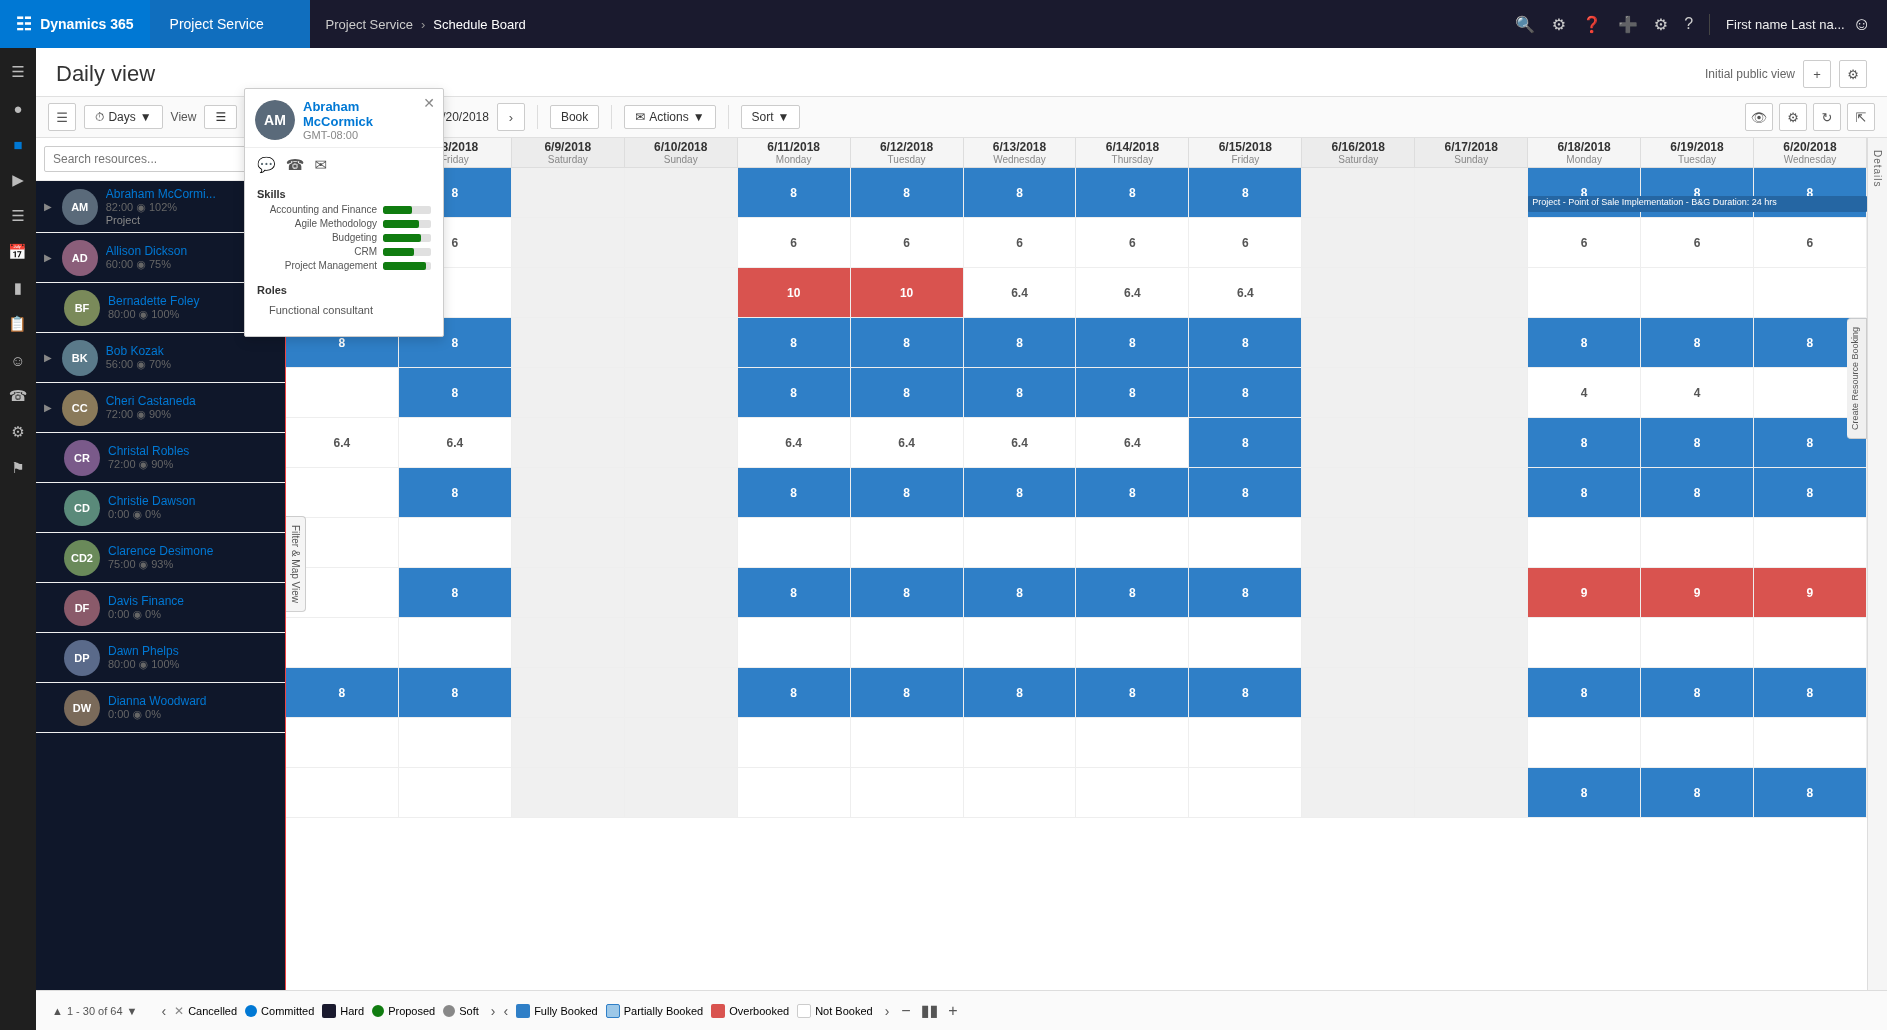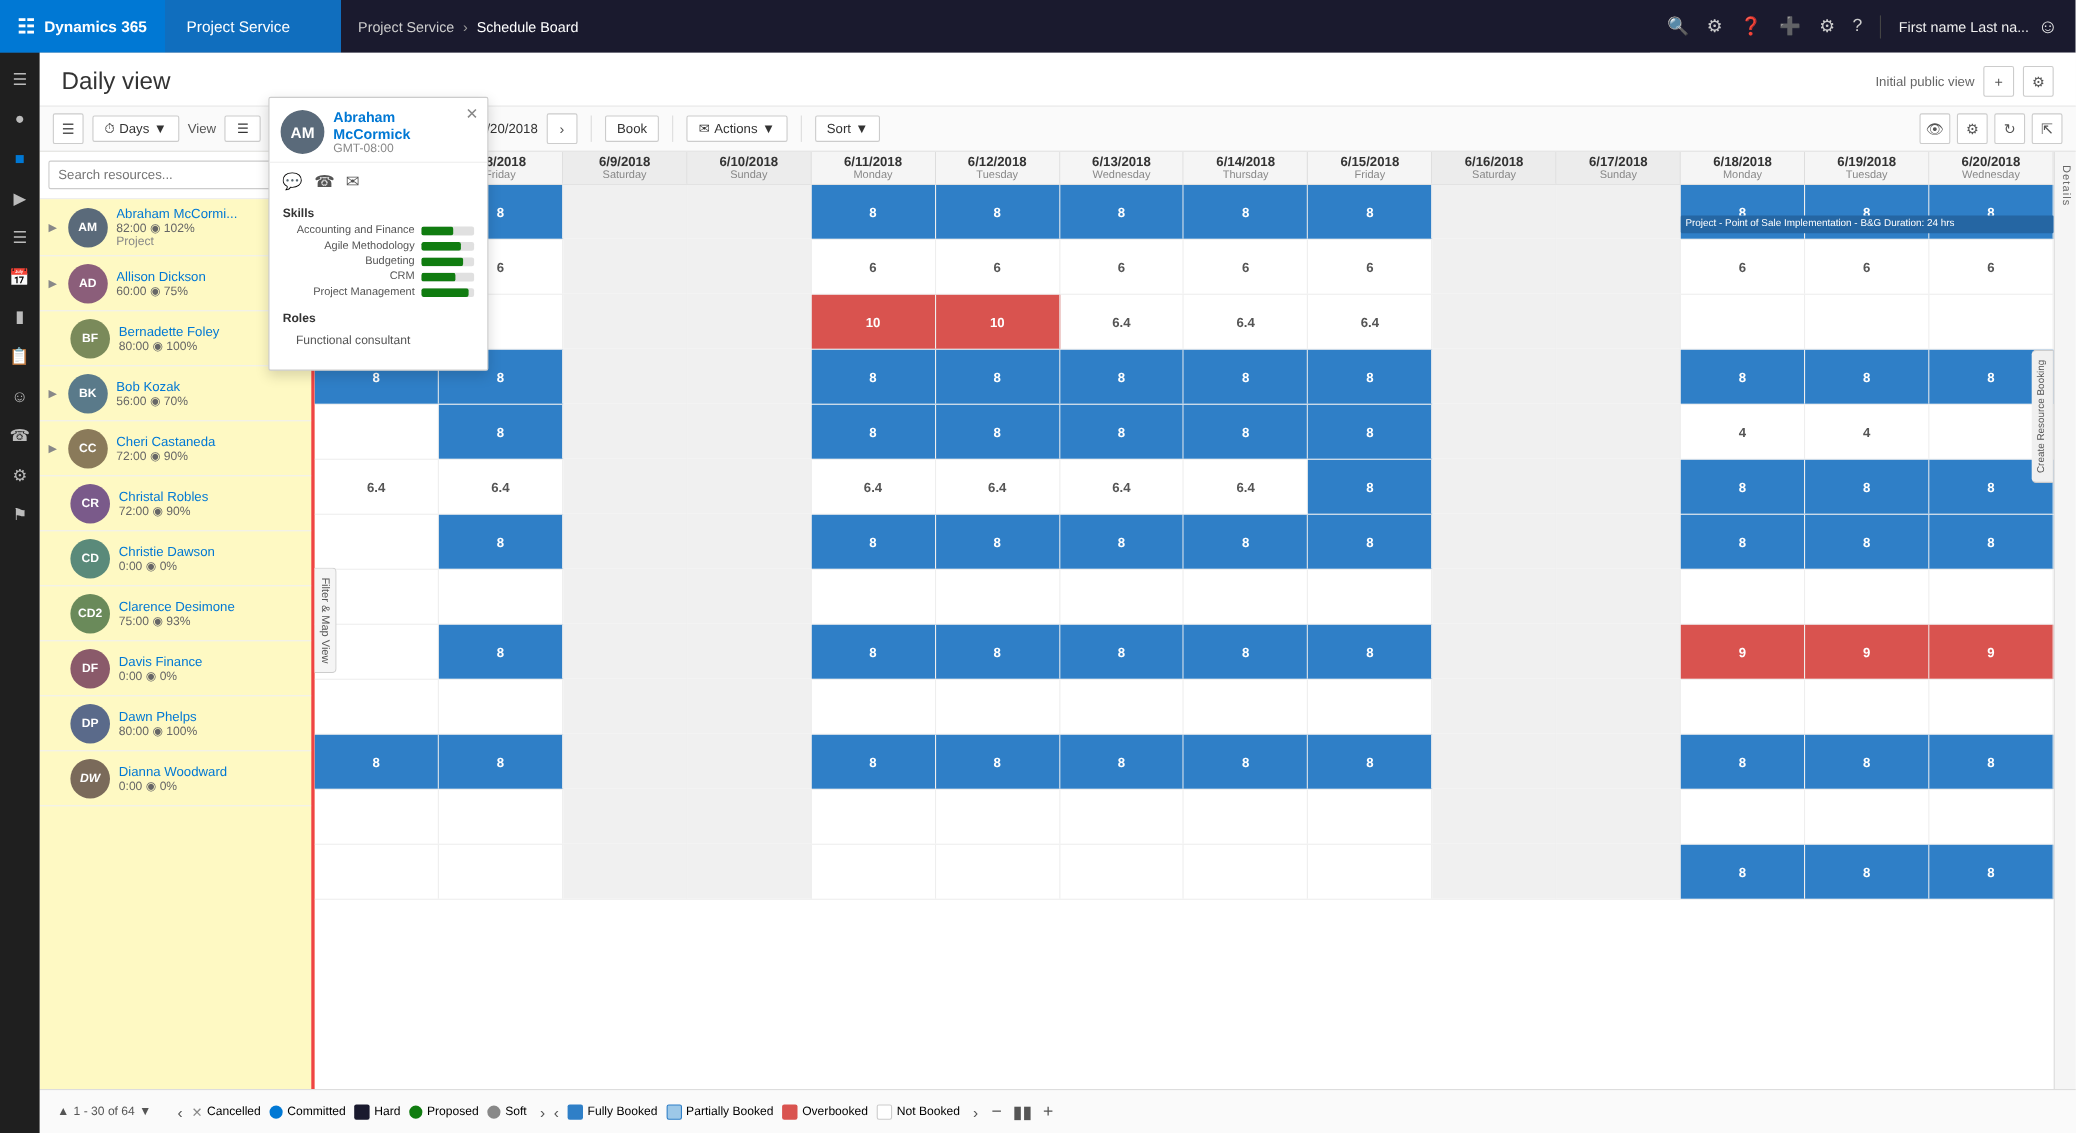--- a/index.html
+++ b/index.html
@@ -84,22 +84,22 @@
     }
     .toolbar-right { margin-left: auto; display: flex; gap: 6px; align-items: center; }
 
     
     .schedule-body {
       display: flex; flex: 1; overflow: hidden;
     }
 
     
     .resource-list {
-      width: 250px; min-width: 250px; border-right: 3px solid #ef4444;
-      overflow-y: auto; background: #fef9c3;
+      width: 250px; min-width: 250px; border-right: 1px solid #ef4444;
+      overflow-y: auto; background: #0f172a;
     }
     .resource-search {
       padding: 8px; border-bottom: 1px solid #eee; position: sticky; top: 0; background: #fff; z-index: 2;
     }
     .resource-search input {
       width: 100%; padding: 5px 28px 5px 8px; border: 1px solid #ccc; border-radius: 2px;
       font-size: 12px; outline: none;
     }
     .resource-row {
       display: flex; align-items: center; padding: 6px 8px; gap: 8px;
@@ -417,21 +417,21 @@
     </div>
     <div class="resource-info">
       <div class="resource-name">Dawn Phelps</div>
       <div class="resource-meta">80:00 ◉ 100%</div>
 
     </div>
   </div>
           <div class="resource-row">
     <span style="width:12px;display:inline-block;"></span>
     <div class="resource-avatar" style="background:#7a6a5a">
-      <span style="font-size:11px;font-weight:bold;color:#fff;font-style:italic;">DW</span>
+      <span style="font-size:11px;font-weight:bold;color:#fff;">DW</span>
     </div>
     <div class="resource-info">
       <div class="resource-name">Dianna Woodward</div>
       <div class="resource-meta">0:00 ◉ 0%</div>
 
     </div>
   </div>
         </div>
     </div>
 

